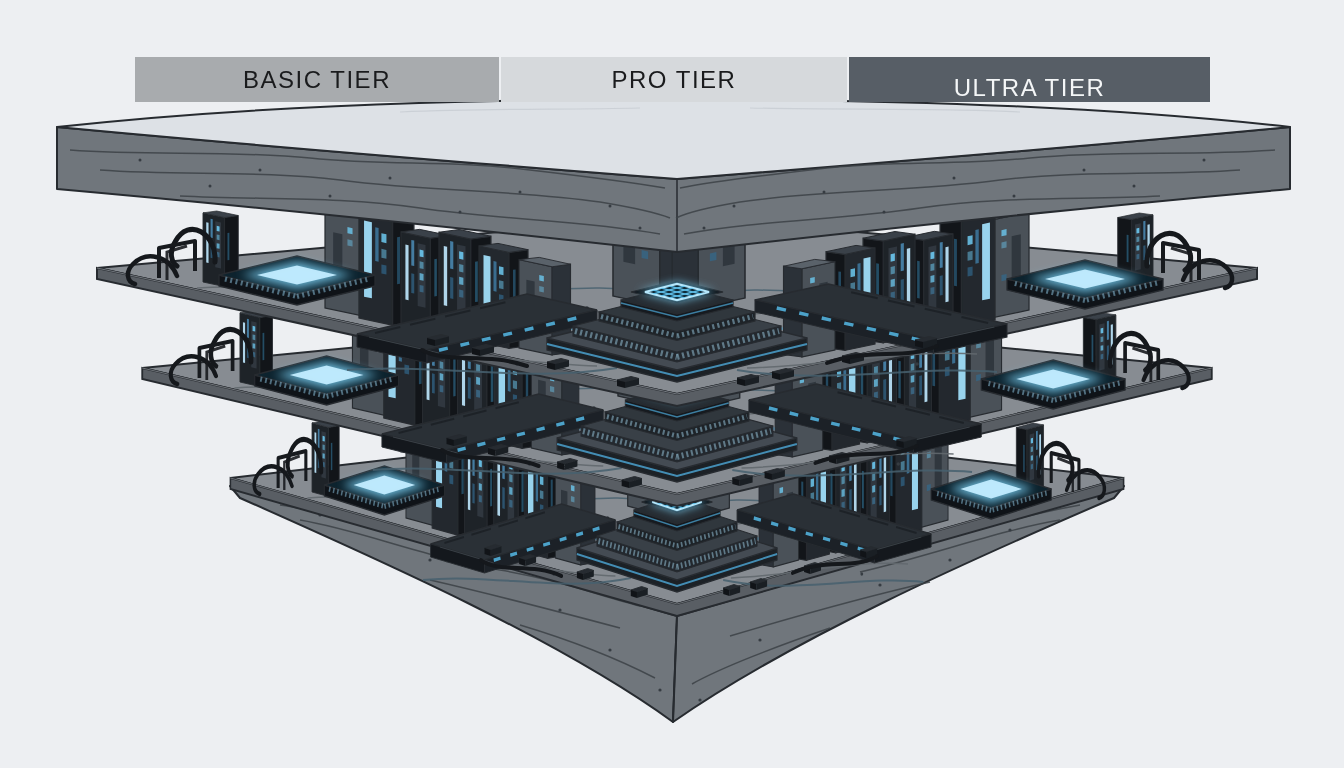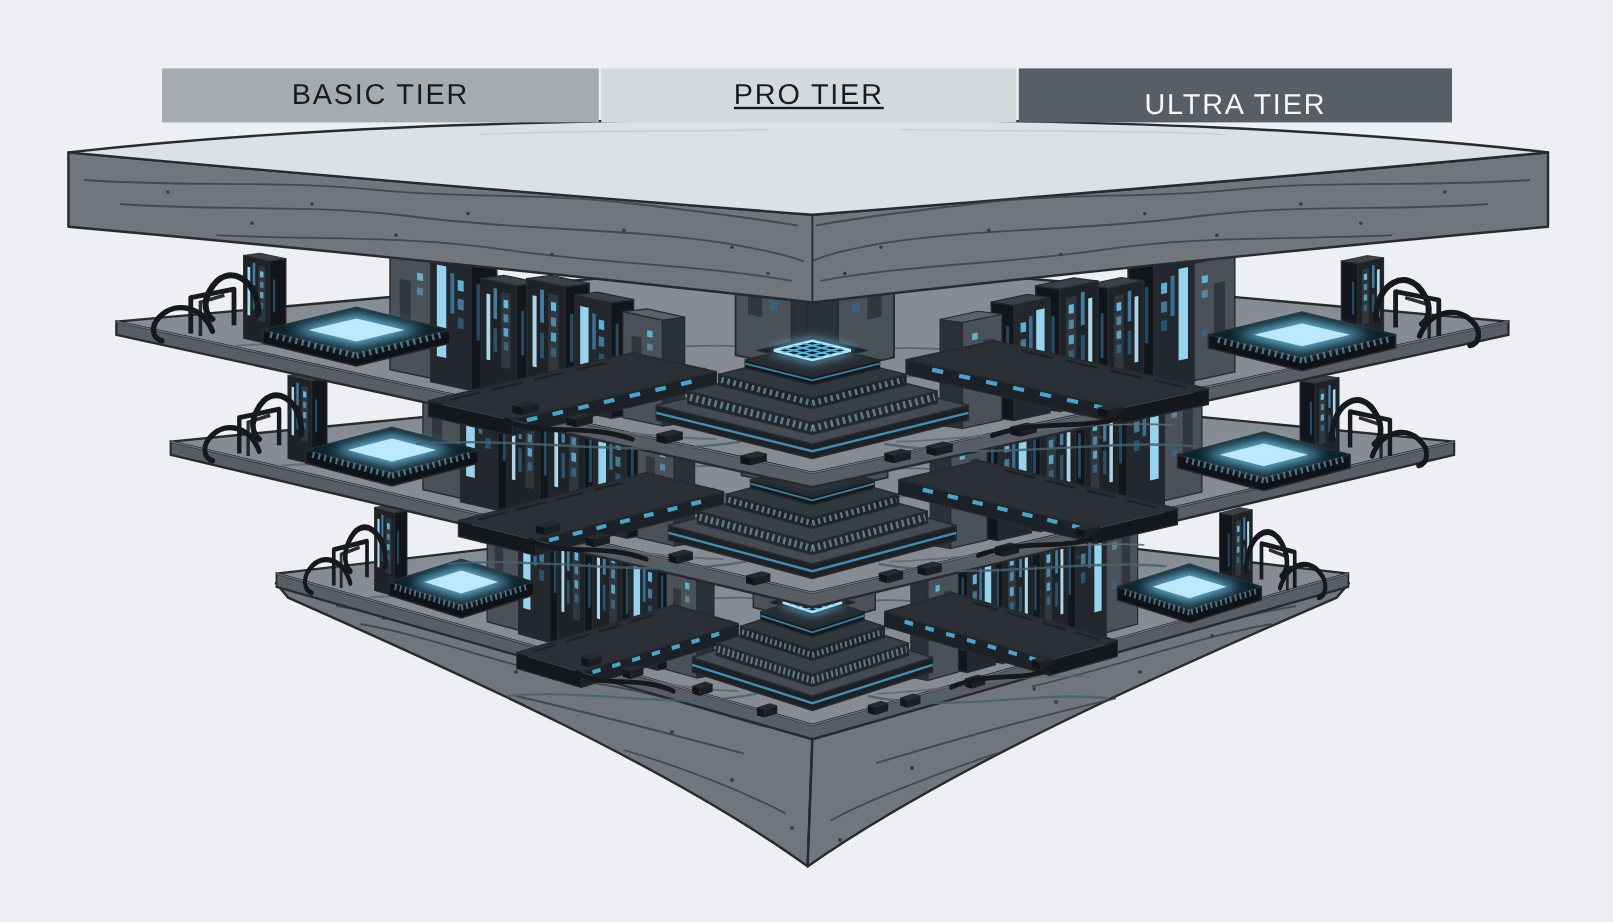--- a/index.html
+++ b/index.html
@@ -8,21 +8,21 @@
     --glow-blue:#7fd6fa; --glow-core:#c2ecff; --accent-blue:#4da9d8;
   }
   *{margin:0;padding:0;box-sizing:border-box;}
   html,body{width:1344px;height:768px;overflow:hidden;}
   body{background:#edeff2;font-family:"Liberation Sans",sans-serif;position:relative;}
   .stage{position:absolute;inset:0;width:1344px;height:652px;}
   svg{display:block;position:absolute;inset:0;}
   .tier-bar{position:absolute;left:135px;top:57px;width:1075px;height:45px;display:flex;gap:2px;z-index:5;}
   .tier-seg{display:flex;align-items:center;justify-content:center;font-size:24px;letter-spacing:1.5px;color:#1a1b1d;}
   .tier-seg.w1{width:364px;background:#a8abae;}
-  .tier-seg.w2{width:346px;background:#d6d9dc;text-decoration:underline;}
+  .tier-seg.w2{width:346px;background:#d6d9dc;}
   .tier-seg.w3{width:361px;background:#575e66;color:#f4f6f7;}
   .oln{stroke:var(--outline);}
   .t-face{fill:var(--terrain-face);}
   .t-top{fill:var(--terrain-top);}
   .brd{fill:var(--board);}
   .brds{fill:var(--board-side);}
   .strata{stroke:#3c4247;stroke-width:1.5;fill:none;opacity:.85;}
   .strataL{stroke:#62686e;stroke-width:1.5;fill:none;opacity:.9;}
   .speck{fill:#363c42;}
   .trace{stroke:#46606e;fill:none;opacity:.85;}

